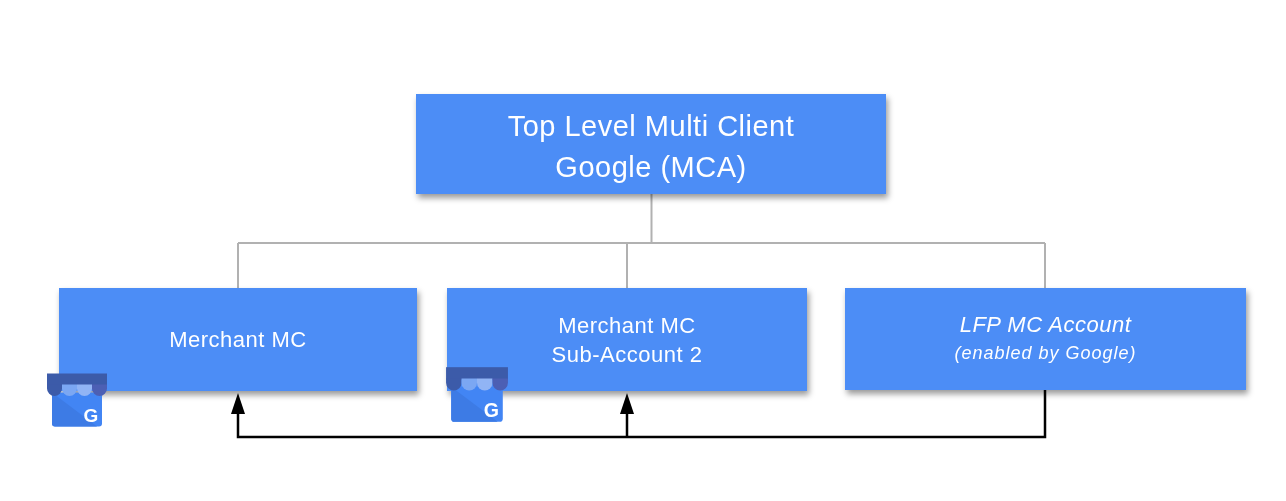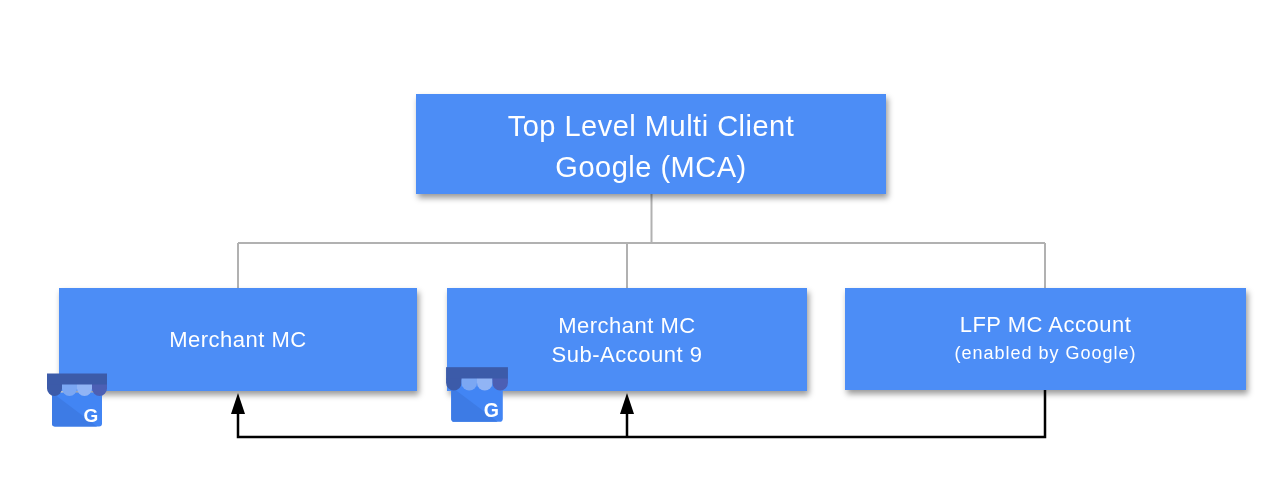--- a/index.html
+++ b/index.html
@@ -15,21 +15,21 @@
   .node{
     position:absolute;display:flex;flex-direction:column;
     align-items:center;justify-content:center;text-align:center;
     background:var(--node-fill,#4c8df6);color:var(--node-text,#fff);
     box-shadow:2px 4px 6px rgba(0,0,0,.40);
     letter-spacing:.5px;
   }
   .node-mca{left:416px;top:94px;width:470px;height:100px;font-size:29px;line-height:41px;padding-top:5px;box-sizing:border-box;}
   .node-sub1{left:59px;top:288px;width:358px;height:103px;font-size:22px;line-height:29px;}
   .node-sub2{left:447px;top:288px;width:360px;height:103px;font-size:22px;line-height:29px;}
-  .node-lfp{left:845px;top:288px;width:401px;height:102px;font-size:22px;line-height:29px;}
+  .node-lfp{left:845px;top:288px;width:401px;height:102px;font-size:22px;line-height:29px;font-style:italic;}
   .node-lfp .line2{font-size:18px;letter-spacing:1px;text-align:right;}
   .gmb{position:absolute;}
   .gmb-1{left:45px;top:368px;width:64px;height:63px;}
   .gmb-2{left:444px;top:362px;width:66px;height:64px;}
   .gmb-body{fill:var(--icon-body,#4285f4);}
   .gmb-fold{fill:var(--icon-fold,#3d7be5);}
   .awn-bar,.s1{fill:var(--icon-awning-dark,#3c5ba9);}
   .s2{fill:var(--icon-awning-light,#7ba7f3);}
   .s3{fill:var(--icon-awning-lighter,#91b4f5);}
   .s4{fill:var(--icon-awning-mid,#4c5fb4);}
@@ -51,21 +51,21 @@
     <span class="line1">Top Level Multi Client</span>
     <span class="line2">Google (MCA)</span>
   </div>
 
   <div class="node node-sub1">
     <span class="line1">Merchant MC</span>
   </div>
 
   <div class="node node-sub2">
     <span class="line1">Merchant MC</span>
-    <span class="line2">Sub-Account 9</span>
+    <span class="line2">Sub-Account 2</span>
   </div>
 
   <div class="node node-lfp">
     <span class="line1">LFP MC Account</span>
     <span class="line2">(enabled by Google)</span>
   </div>
 
   <svg class="gmb gmb-1" viewBox="0 0 64 62" xmlns="http://www.w3.org/2000/svg">
     <rect class="gmb-body" x="7" y="24" width="50" height="34" rx="3"></rect>
     <path class="gmb-fold" d="M7 24 L52 58 H10 a3 3 0 0 1 -3 -3 Z"></path>

